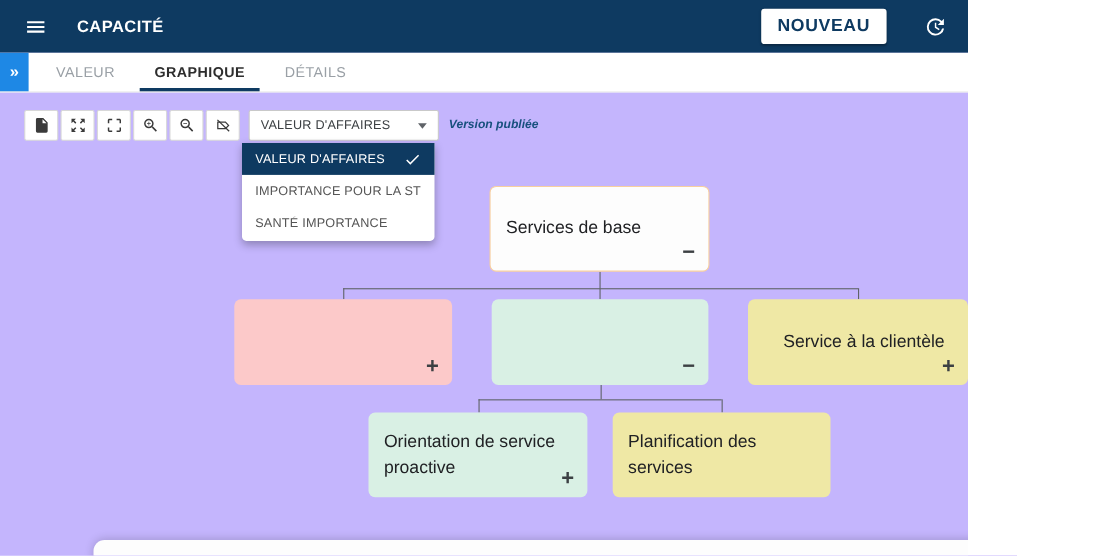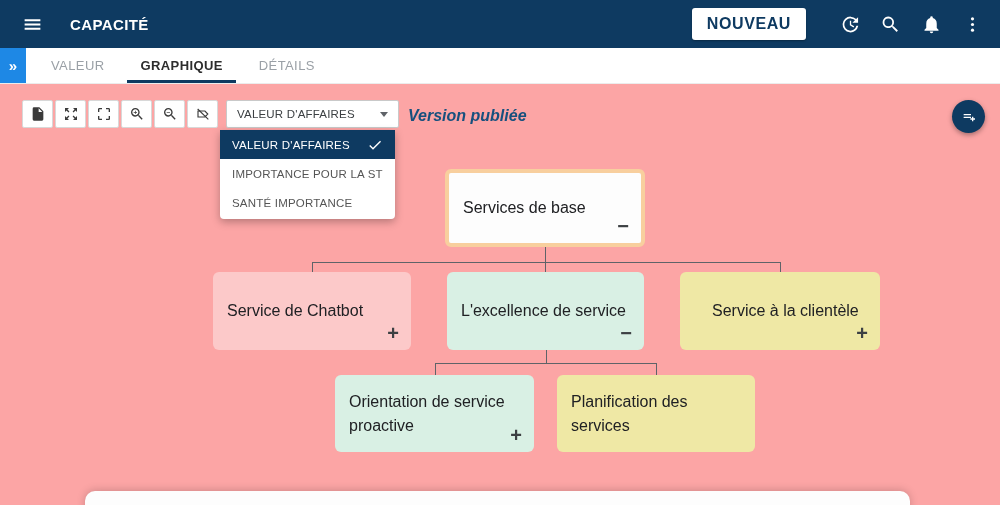--- a/index.html
+++ b/index.html
@@ -1,18 +1,18 @@
 <!DOCTYPE html>
 <html><head>
 <meta charset="utf-8">
 <style>
   * { box-sizing: border-box; margin: 0; padding: 0; }
   html,body { width:1000px; height:505px; }
   body { font-family: "Liberation Sans", sans-serif; background:#fff; }
-  .screen { position:relative; width:1000px; height:505px; overflow:hidden; background:#fca5a5; }
+  .screen { position:relative; width:880px; height:505px; overflow:hidden; background:#c4b5fd; }
 
   
   .appbar { position:absolute; top:0; left:0; width:1000px; height:48px;
             background:#0e3a61; display:flex; align-items:center; padding:0 16px; }
   .appbar .menu-btn { width:24px; height:24px; display:flex; align-items:center; justify-content:center; cursor:pointer; margin-left:4px; }
   .appbar .title { color:#fff; font-weight:700; font-size:15px; letter-spacing:.4px; margin-left:26px; }
   .appbar .spacer { flex:1; }
   .btn-new { background:#fff; color:#0e3a61; font-weight:700; font-size:16px; letter-spacing:.6px;
              border:none; border-radius:3px; padding:7px 15px; margin-right:14px; cursor:pointer;
              box-shadow:0 1px 2px rgba(0,0,0,.3); font-family:"Liberation Sans",sans-serif; }
@@ -33,21 +33,21 @@
   
   .toolbar { position:absolute; top:100px; left:22px; display:flex; align-items:center; }
   .tool-btn { width:31px; height:28px; background:#fff; border:1px solid #d8d8d8; border-radius:2px;
               margin-right:2px; display:flex; align-items:center; justify-content:center; cursor:pointer; }
   .tool-btn svg { width:16px; height:16px; }
   .view-select { width:173px; height:28px; background:#fff; border:1px solid #c9c9c9; border-radius:2px;
                  margin-left:6px; display:flex; align-items:center; padding:0 10px; cursor:pointer; }
   .view-select .sel-label { font-size:11.5px; color:#3c4043; letter-spacing:.2px; flex:1; white-space:nowrap; overflow:hidden; }
   .caret { width:0; height:0; border-left:4px solid transparent; border-right:4px solid transparent;
            border-top:5px solid #5f6368; margin-left:6px; }
-  .version-label { position:absolute; top:107px; left:408px; font-size:16px; font-style:italic;
+  .version-label { position:absolute; top:107px; left:408px; font-size:11px; font-style:italic;
                    font-weight:600; color:#17507e; }
 
   
   .dropdown { position:absolute; top:130px; left:220px; width:175px; background:#fff; z-index:30;
               box-shadow:0 3px 8px rgba(0,0,0,.28); border-radius:0 0 4px 4px; padding-bottom:2px; }
   .dd-item { height:29px; display:flex; align-items:center; padding:0 12px; font-size:11.5px;
              color:#555; letter-spacing:.2px; cursor:pointer; white-space:nowrap; overflow:hidden; }
   .dd-item.selected { background:#0e3a61; color:#fff; }
   .dd-item .dd-label { flex:1; overflow:hidden; }
   .dd-item .check { width:16px; height:16px; flex:0 0 16px; margin-left:4px; }
@@ -55,21 +55,21 @@
   
   .fab { position:absolute; top:100px; left:952px; width:33px; height:33px; border-radius:50%;
          background:#0e3a61; display:flex; align-items:center; justify-content:center; cursor:pointer;
          box-shadow:0 2px 5px rgba(0,0,0,.35); z-index:20; }
   .fab svg { width:16px; height:16px; }
 
   
   .node { position:absolute; border-radius:6px; display:flex; align-items:center;
           padding:10px 14px; font-size:16px; color:#202124; line-height:1.5; cursor:pointer; z-index:5; }
   .node .toggle { position:absolute; right:12px; bottom:2px; font-size:20px; font-weight:700; color:#3c4043; cursor:pointer; }
-  .n-root   { left:445px; top:169px; width:200px; height:78px; border:4px solid #b91c1c; }
+  .n-root   { left:445px; top:169px; width:200px; height:78px; border:1px solid #b91c1c; }
   .n-chatbot{ left:213px; top:272px; width:198px; height:78px; }
   .n-excel  { left:447px; top:272px; width:197px; height:78px; }
   .n-client { left:680px; top:272px; width:200px; height:78px; }
   .n-orient { left:335px; top:375px; width:199px; height:77px; }
   .n-plan   { left:557px; top:375px; width:198px; height:77px; }
 
   .edge { position:absolute; background:transparent; z-index:1; }
   .edge.v { width:0; border-left:1px solid #5f6368; }
   .edge.h { height:0; border-top:1px solid #5f6368; }
 
@@ -197,25 +197,23 @@
   <div class="edge v" style="left:546px; top:350px; height:13px;"></div>
   <div class="edge h" style="left:435px; top:363px; width:221px;"></div>
   <div class="edge v" style="left:435px; top:363px; height:12px;"></div>
   <div class="edge v" style="left:656px; top:363px; height:12px;"></div>
 
   <div class="node n-root" style="background: rgb(253, 253, 253); border-color: rgb(248, 207, 158);">
     <span>Services de base</span>
     <span class="toggle">−</span>
   </div>
   <div class="node n-chatbot" style="background: rgb(252, 201, 201);">
-    <span>Service de Chatbot</span>
     <span class="toggle">+</span>
   </div>
   <div class="node n-excel" style="background: rgb(217, 240, 228);">
-    <span>L'excellence de service</span>
     <span class="toggle">−</span>
   </div>
   <div class="node n-client" style="background: rgb(239, 232, 165); padding-left: 32px;">
     <span>Service à la clientèle</span>
     <span class="toggle">+</span>
   </div>
   <div class="node n-orient" style="background: rgb(217, 240, 228);">
     <span>Orientation de service proactive</span>
     <span class="toggle">+</span>
   </div>

